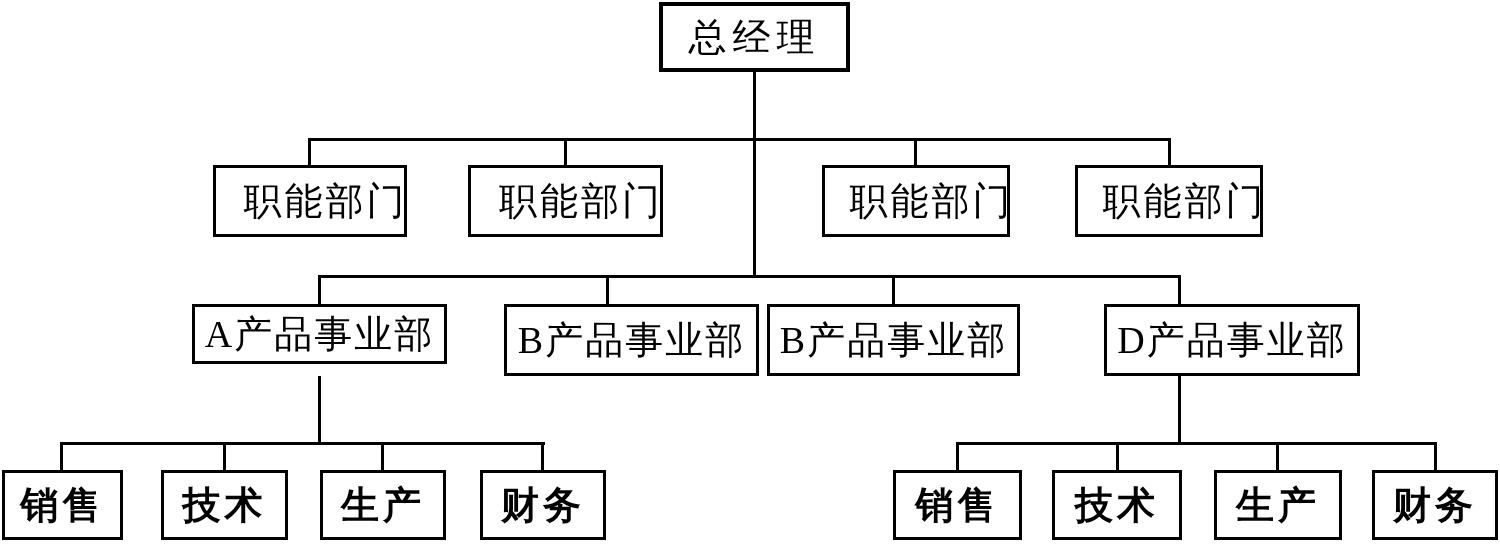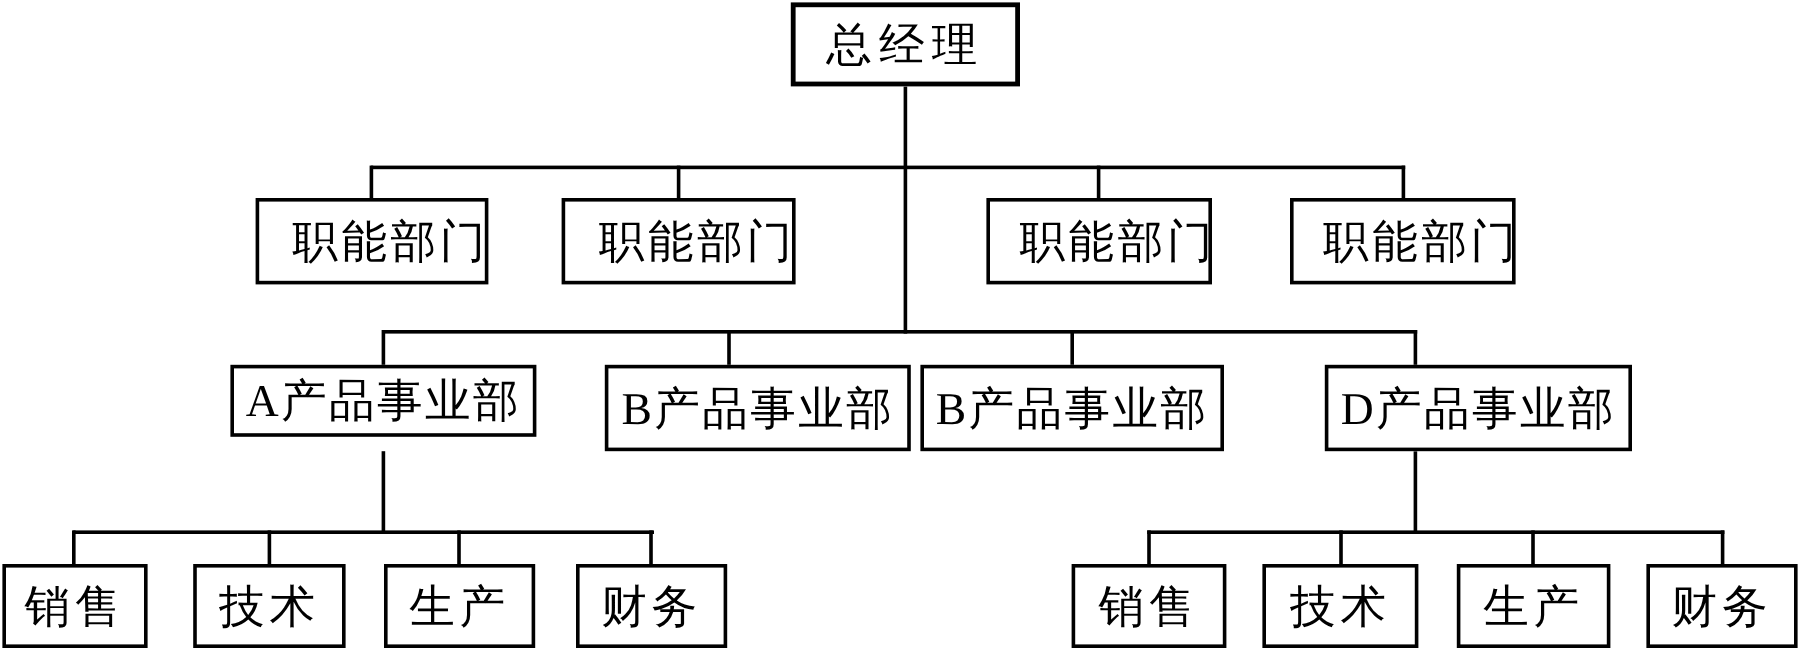--- a/index.html
+++ b/index.html
@@ -32,20 +32,21 @@
   .node.root {
     border-width: 4px;
     letter-spacing: 6px;
   }
   .node.lvl2 {
     letter-spacing: 3px;
     padding-left: 31px;
   }
   .node.lvl4 {
     letter-spacing: 4px;
+    font-weight: bold;
   }
   .line {
     position: absolute;
     background: #000000;
     z-index: 1;
   }
 </style>
 </head>
 <body>
 

